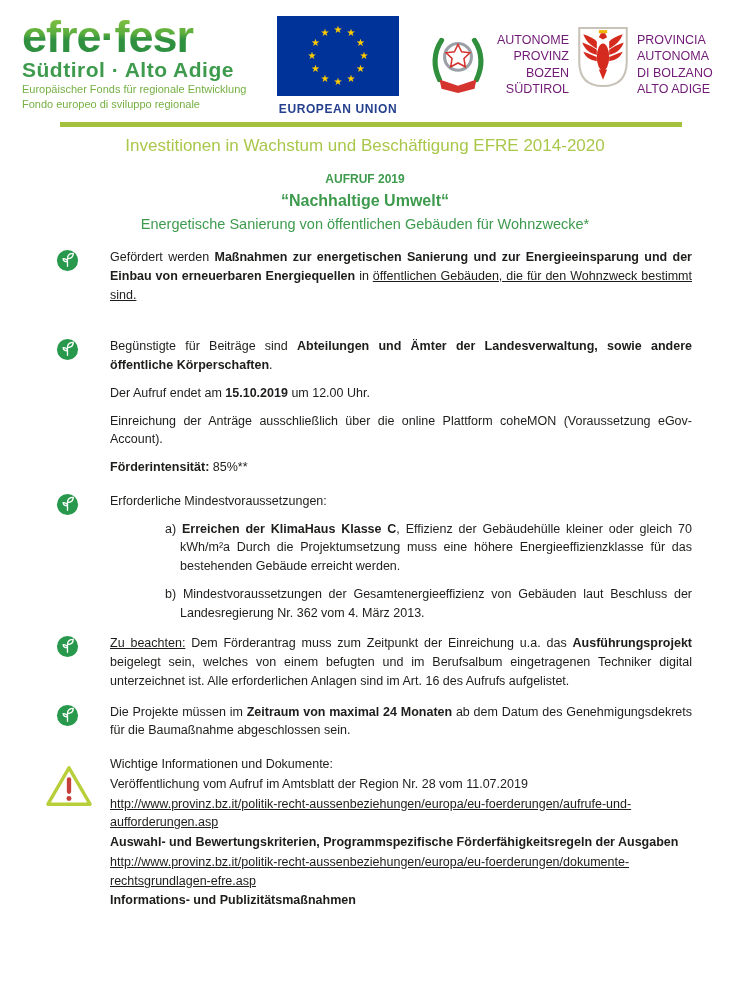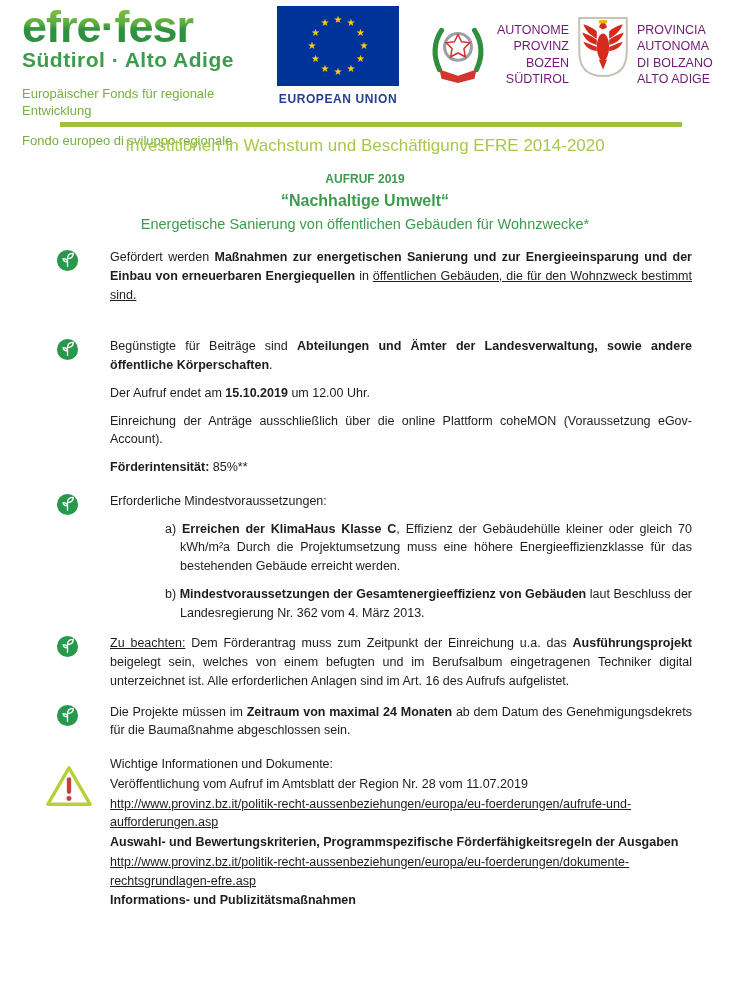--- a/index.html
+++ b/index.html
@@ -1,25 +1,25 @@
 <!DOCTYPE html>
 <html><head>
 <meta charset="utf-8">
 <style>
   html,body{margin:0;padding:0;background:#fff;}
   .page{position:relative;width:730px;height:1005px;background:#fff;overflow:hidden;
         font-family:"Liberation Sans","DejaVu Sans",sans-serif;color:#1d1d1b;}
   
-  .hdr{display:flex;align-items:flex-start;padding:6px 14px 0 22px;height:118px;box-sizing:border-box;}
+  .hdr{display:flex;align-items:flex-start;padding:16px 14px 0 22px;height:118px;box-sizing:border-box;}
   .brand{width:243px;flex:0 0 auto;}
   .brand-word{font-weight:800;font-size:45px;line-height:.92;letter-spacing:-1px;
      background:linear-gradient(180deg,#86c440 0%,#5cae3e 42%,#2f9140 58%,#2f9140 100%);
      -webkit-background-clip:text;background-clip:text;color:transparent;}
   .brand-region{font-weight:700;font-size:21px;color:#3e9b4e;margin-top:1px;letter-spacing:.5px;}
-  .brand-tag{font-size:13px;color:#76b043;line-height:1.25;margin-top:14px;}
+  .brand-tag{font-size:11px;color:#76b043;line-height:1.25;margin-top:1px;}
   .eu{margin-left:12px;flex:0 0 auto;text-align:center;}
   .flag{position:relative;width:122px;height:80px;background:#003399;}
   .eu-star{position:absolute;left:50%;top:50%;font-size:10px;color:#ffcc00;line-height:0;
      transform:translate(-50%,-50%) rotate(var(--a)) translateY(-26px) rotate(calc(-1 * var(--a)));}
   .eu-star::before{content:"★";}
   .eu-label{margin-top:6px;font-size:12px;font-weight:700;color:#25408f;letter-spacing:.6px;}
   .emblem{margin-left:26px;margin-top:10px;flex:0 0 auto;}
   .prov{font-size:12.5px;color:#701a75;line-height:1.3;white-space:pre-line;margin-top:16px;}
   .prov-de{margin-left:6px;text-align:right;flex:0 0 auto;}
   .prov-it{margin-left:8px;text-align:left;flex:0 0 auto;}
@@ -157,21 +157,21 @@
     <section class="row mb-sm">
       <div class="icon-cell">
         <svg width="23" height="23" viewBox="0 0 24 24">
             <circle cx="12" cy="12" r="11" fill="#27984c"></circle>
             <path d="M12 18 V10 M12 10 C12 6 15 4.5 18 4.5 C18 8 15.5 10 12 10 M12 13.5 C12 11.5 10 10 7.5 10 C7.5 12.5 9.5 13.5 12 13.5" fill="none" stroke="#fff" stroke-width="1.4" stroke-linecap="round"></path>
           </svg>
       </div>
       <div class="txt">
         <p><span>Erforderliche Mindestvoraussetzungen:</span></p>
         <p class="li"><span>a) </span><span style="font-weight: 700;">Erreichen der KlimaHaus Klasse C</span><span>, Effizienz der Gebäudehülle kleiner oder gleich 70 kWh/m²a Durch die Projektumsetzung muss eine höhere Energieeffizienzklasse für das bestehenden Gebäude erreicht werden.</span></p>
-        <p class="li"><span>b) </span><span style="font-weight: 700;">Mindestvoraussetzungen der Gesamtenergieeffizienz von Gebäuden</span><span> laut Beschluss der Landesregierung Nr. 362 vom 4. März 2013.</span></p>
+        <p class="li"><span>b) </span><span style="font-weight: 400;">Mindestvoraussetzungen der Gesamtenergieeffizienz von Gebäuden</span><span> laut Beschluss der Landesregierung Nr. 362 vom 4. März 2013.</span></p>
       </div>
     </section>
 
     <section class="row mb-sm">
       <div class="icon-cell">
         <svg width="23" height="23" viewBox="0 0 24 24">
             <circle cx="12" cy="12" r="11" fill="#27984c"></circle>
             <path d="M12 18 V10 M12 10 C12 6 15 4.5 18 4.5 C18 8 15.5 10 12 10 M12 13.5 C12 11.5 10 10 7.5 10 C7.5 12.5 9.5 13.5 12 13.5" fill="none" stroke="#fff" stroke-width="1.4" stroke-linecap="round"></path>
           </svg>
       </div>

